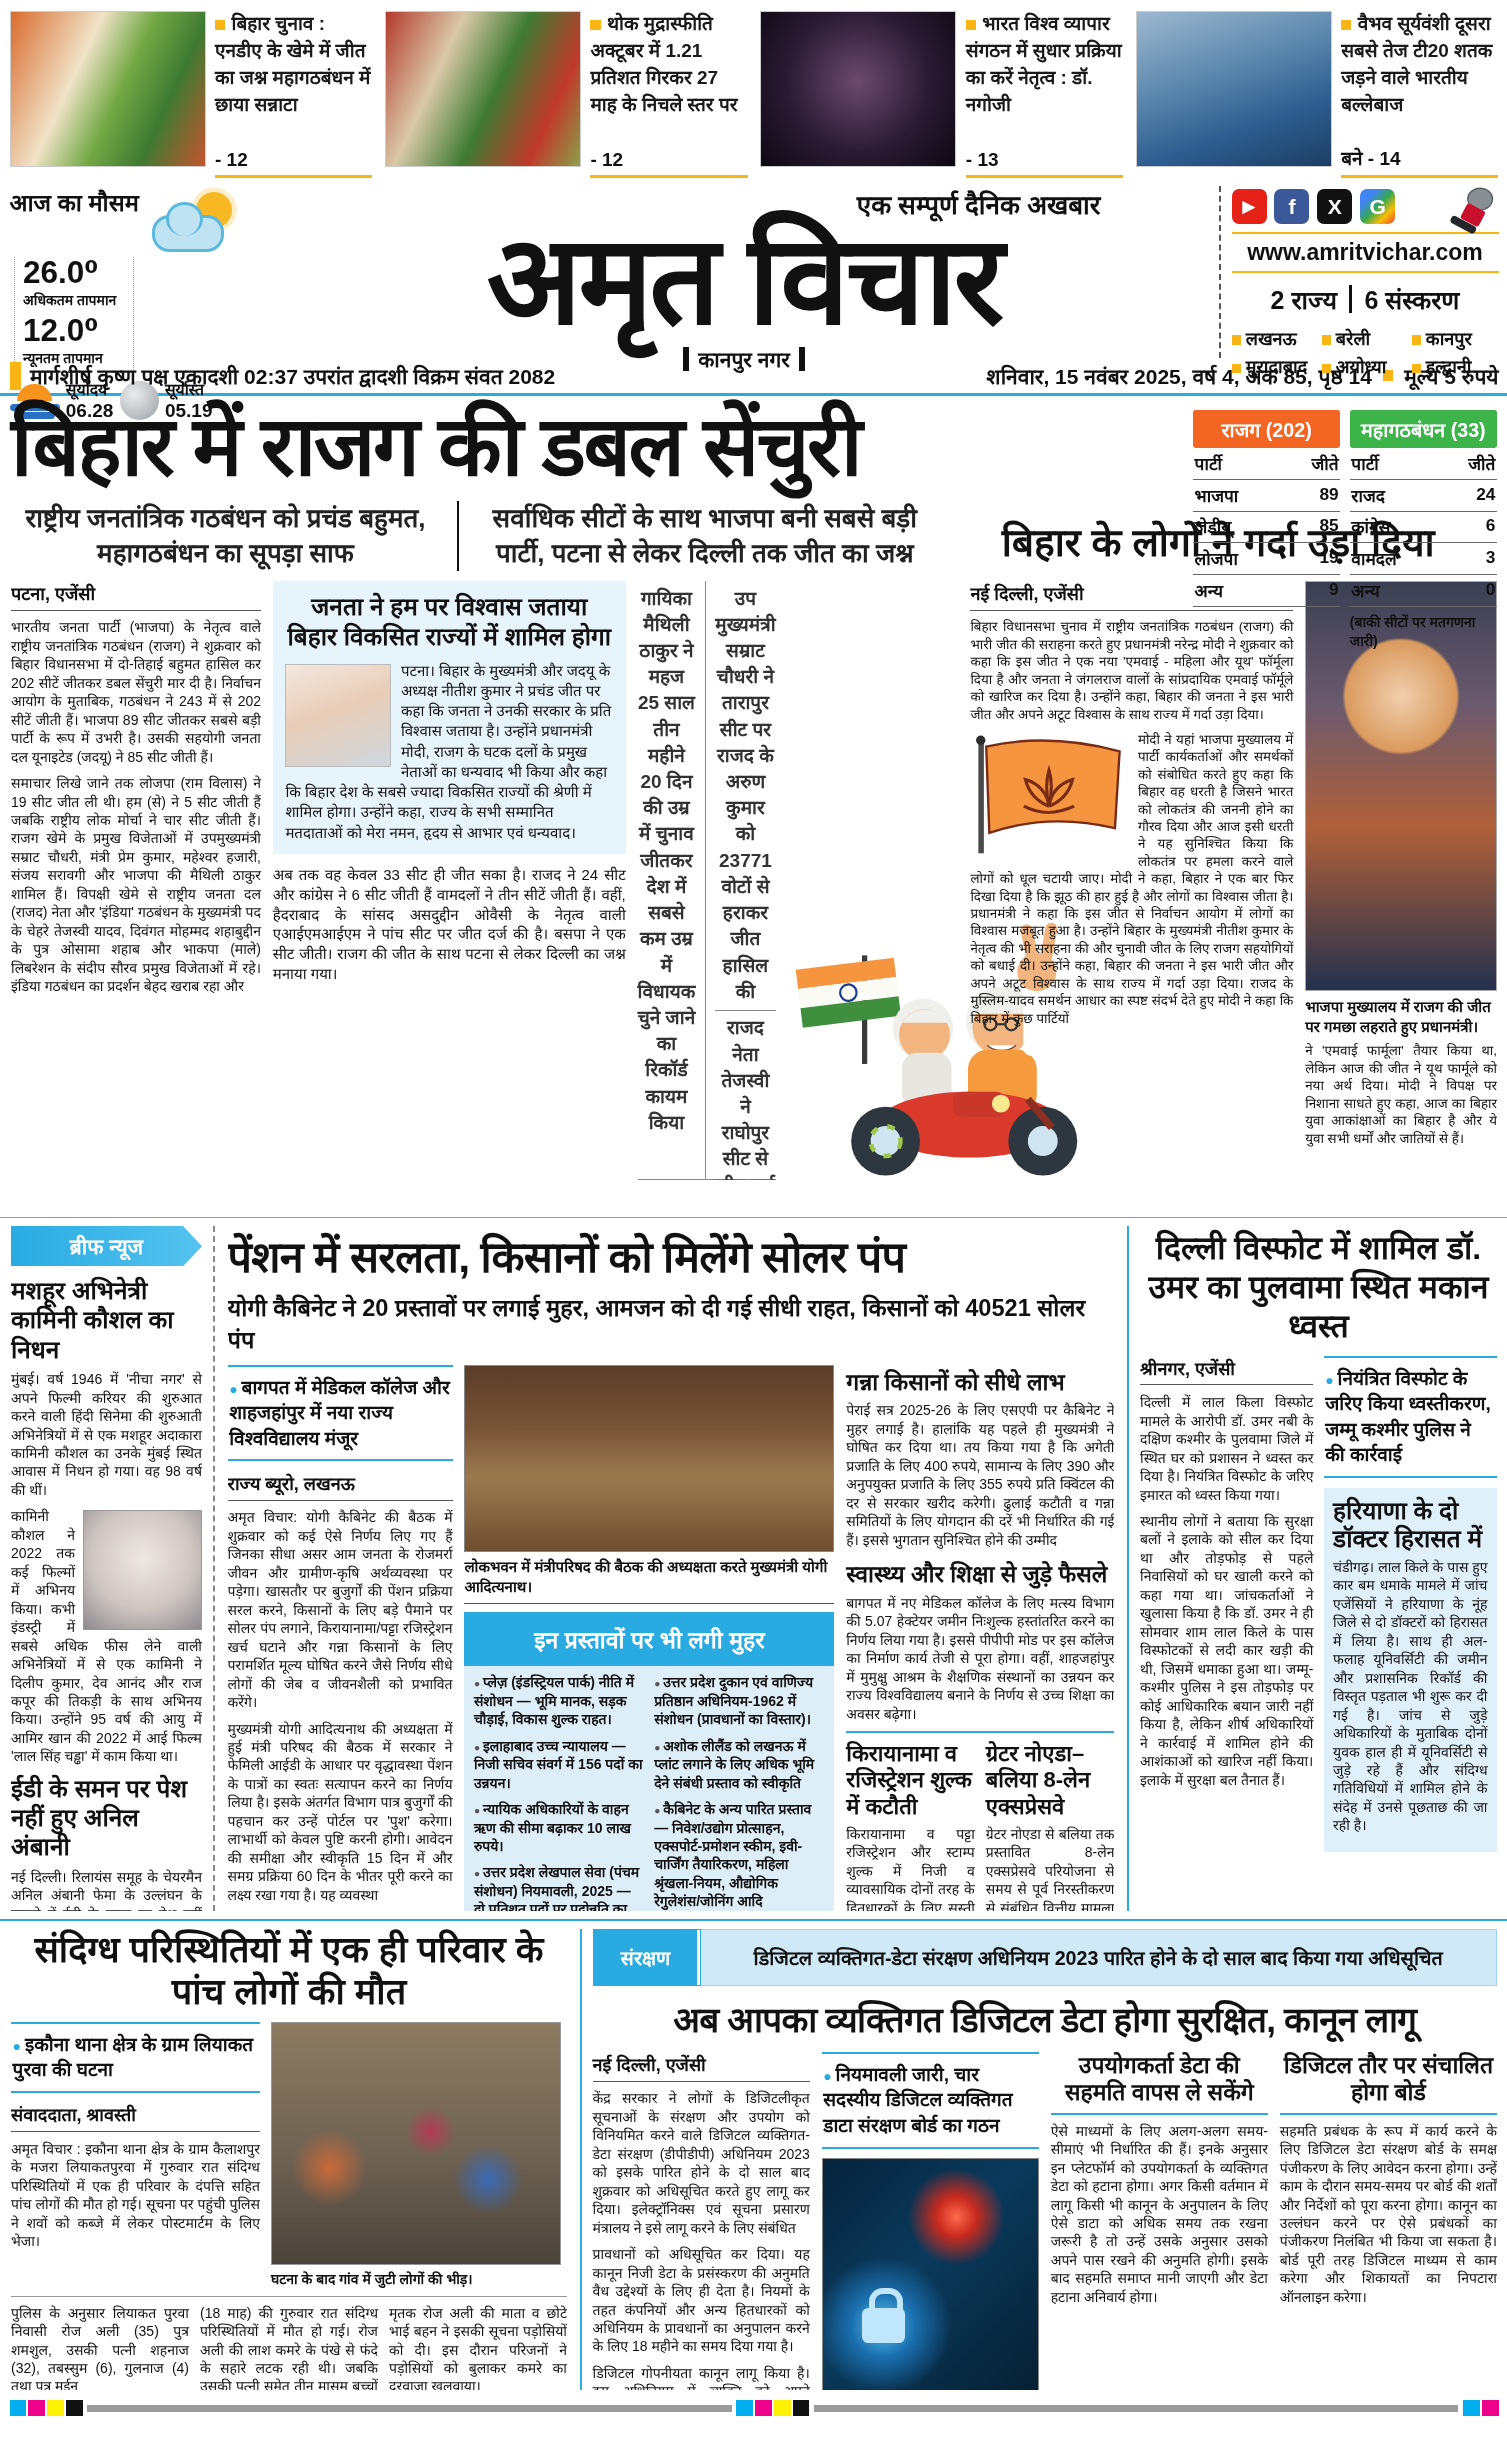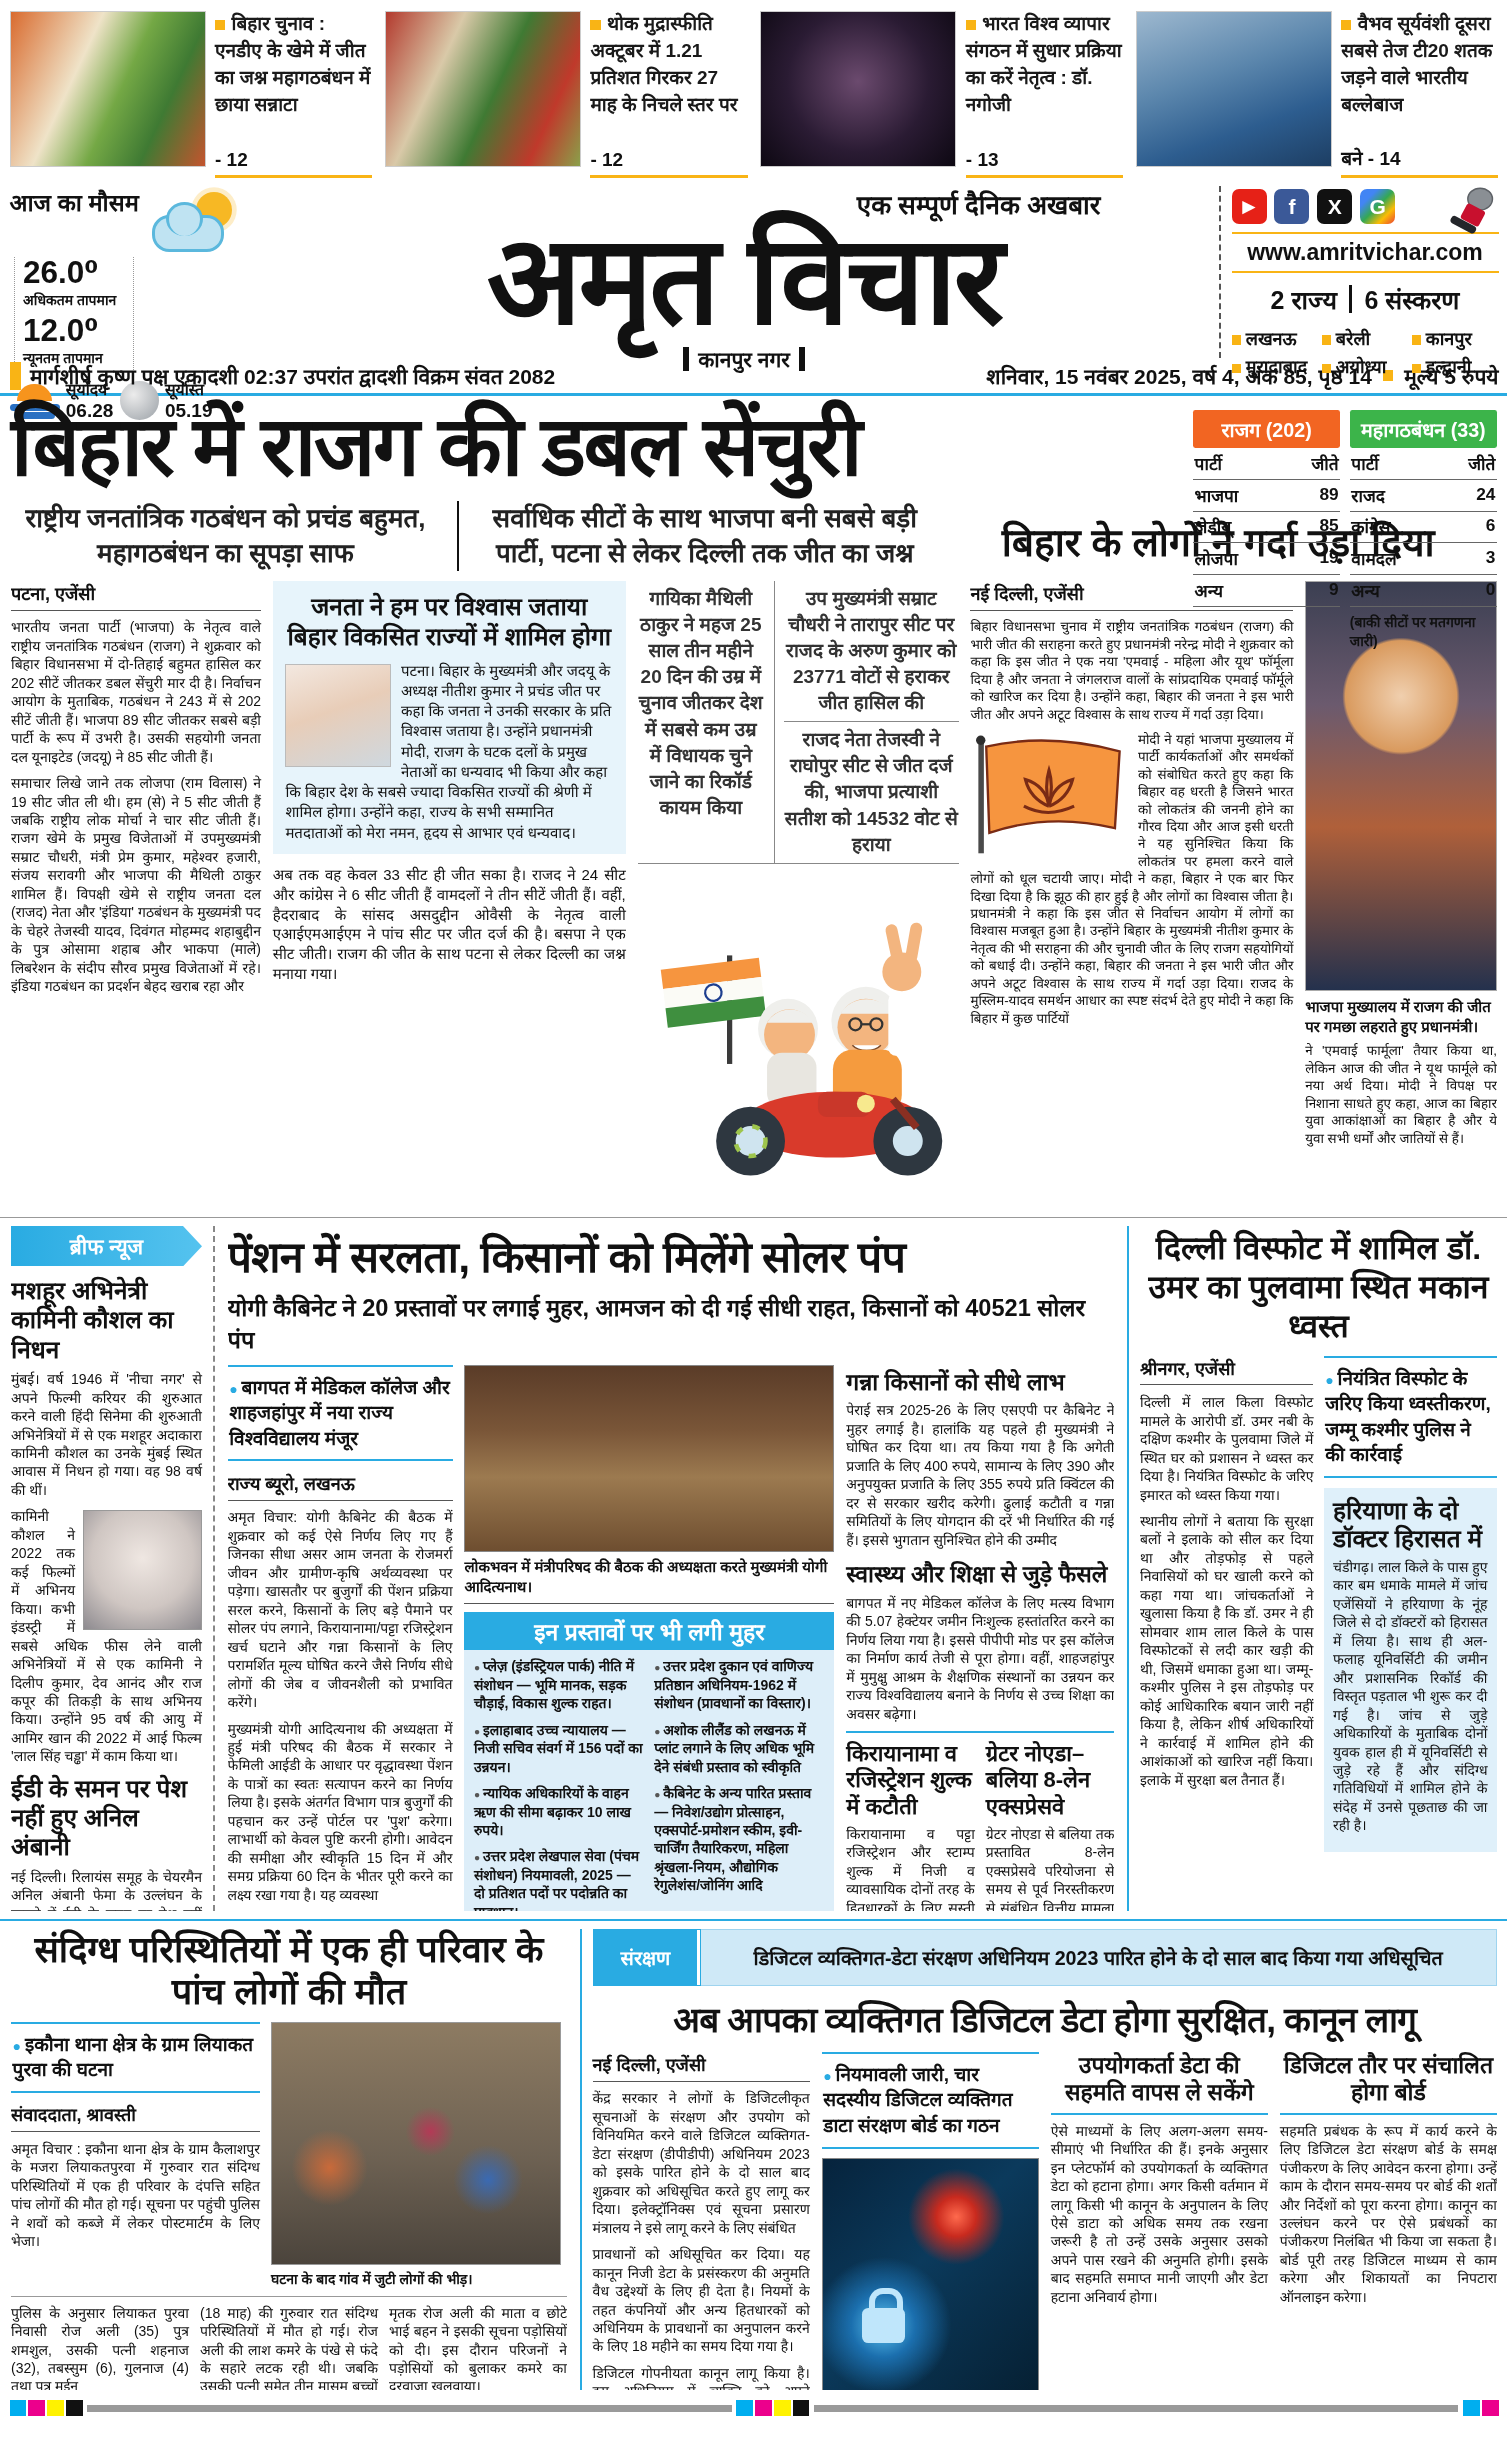--- a/index.html
+++ b/index.html
@@ -75,21 +75,21 @@
   .seatrow.hd{font-weight:900;}
   .tfoot{font-size:14px;font-weight:700;margin-top:4.7px;}
   .subrow{display:flex;align-items:flex-start;margin:0 0 9.5px 0;}
   .subh{font-size:26px;font-weight:800;color:#222;line-height:1.35;text-align:center;}
   .subh.s1{width:429px;border-right:2.4px solid #111;padding-right:17.3px;}
   .subh.s2{width:441px;padding-left:25px;}
   .modihead{flex:1;font-size:39px;font-weight:900;text-align:center;line-height:1.1;padding:20.5px 0 0 14px;}
   .leadcols{display:flex;gap:11.8px;height:599px;overflow:hidden;}
   .colA{width:250px;flex:none;}
   .colB{width:353px;flex:none;}
-  .colH{width:321px;flex:none;display:flex;flex-direction:column;}
+  .colH{width:321px;flex:none;display:flex;flex-direction:row;}
   .colC{width:323px;flex:none;}
   .colD{width:auto;flex:1;}
   .byline{font-size:18px;font-weight:800;border-bottom:1.6px solid #555;padding-bottom:4.7px;margin-bottom:7.9px;}
   .body18{font-size:14px;line-height:1.32;margin:0 0 7.9px 0;}
   .body17{font-size:13.4px;line-height:1.3;margin:0 0 7.9px 0;}
   .nitishbox{background:#e7f4fb;padding:11px 12.6px;box-sizing:border-box;}
   .nbt{font-size:24.4px;font-weight:900;text-align:center;line-height:1.25;}
   .nbwrap{margin-top:7.9px;overflow:hidden;}
   .nphoto{float:left;width:104px;height:101px;margin:3.2px 9.5px 3.2px 0;border:0.8px solid #bbb;background:linear-gradient(160deg,#f3e8e0 0%,#e8cdb8 45%,#cfd8df 100%);}
   .nbody{font-size:15px;line-height:1.35;}
@@ -117,21 +117,21 @@
   .psub{font-size:23.6px;font-weight:800;margin:6.3px 0 9.5px 0;}
   .pcols{display:flex;gap:11.8px;}
   .pc1{width:225px;flex:none;}
   .pc2{width:370px;flex:none;}
   .pc3{flex:1;}
   .cybullet{border-top:2.4px solid #29abe2;border-bottom:2.4px solid #29abe2;padding:7.9px 1.6px;font-size:19px;font-weight:800;line-height:1.35;margin-bottom:9.5px;}
   .cybullet::before{content:"● ";color:#29abe2;font-size:14px;}
   .mphoto{width:100%;height:187px;background:linear-gradient(180deg,#5a3c28 0%,#7a5638 35%,#9c7a50 60%,#6e4e30 100%);border:0.8px solid #888;box-sizing:border-box;}
   .mcap{font-size:15px;font-weight:700;margin:4.7px 0 7.9px 0;border-bottom:1.6px solid #555;padding-bottom:6.3px;}
   .bluebox{background:#ddeef9;padding-bottom:7.9px;}
-  .bbt{background:#29abe2;color:#fff;font-size:23px;font-weight:900;text-align:center;padding:3px 0;}
+  .bbt{background:#29abe2;color:#fff;font-size:23px;font-weight:900;text-align:center;padding:11px 0;}
   .bbcols{display:flex;gap:9.5px;padding:7.9px 9.5px 0 9.5px;}
   .bbcol{flex:1;}
   .bb{font-size:14px;font-weight:600;line-height:1.32;margin-bottom:7.9px;}
   .bb::before{content:"● ";color:#555;font-size:10.2px;}
   .sgh{font-size:23px;font-weight:900;margin:0 0 4.7px 0;}
   .twocol{display:flex;gap:11px;border-top:2.4px solid #29abe2;padding-top:7.9px;margin-top:4.7px;}
   .twocol>div{flex:1;}
   .subsub{font-size:22px;font-weight:900;line-height:1.2;margin-bottom:4.7px;}
   .delhi{width:370px;flex:none;border-left:2.4px solid #29abe2;padding-left:11px;box-sizing:border-box;overflow:hidden;}
   .dh{font-size:32px;font-weight:900;text-align:center;line-height:1.22;margin:3.2px 0 9.5px 0;}

